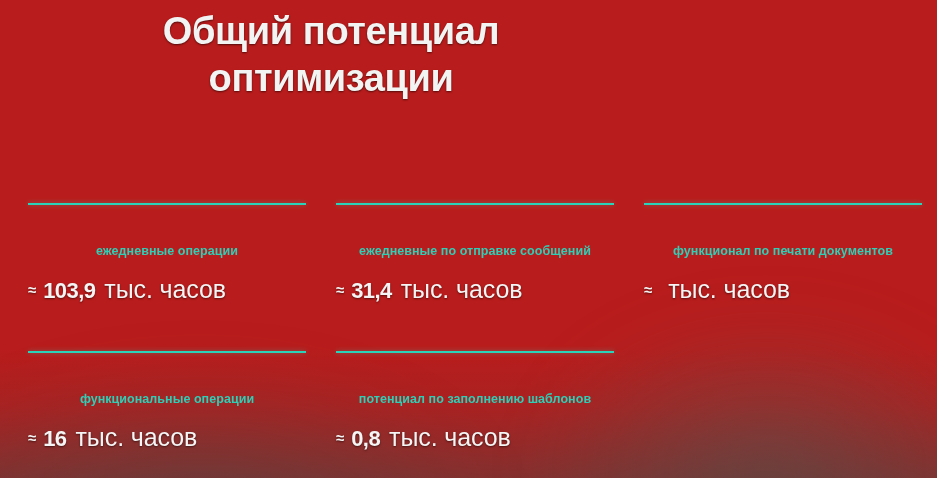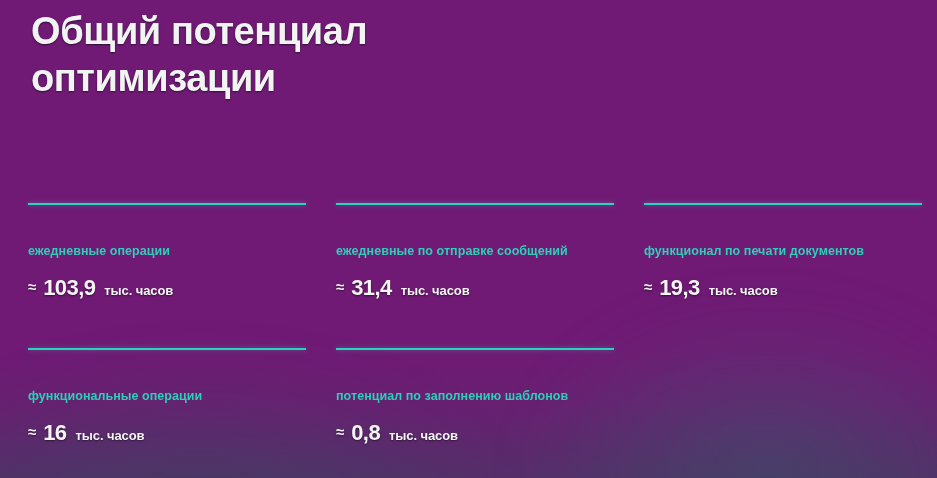--- a/index.html
+++ b/index.html
@@ -14,22 +14,23 @@
     background: #1c1e1d;
     font-family: "Liberation Sans", "DejaVu Sans", sans-serif;
     -webkit-font-smoothing: antialiased;
   }
 
   .slide {
     position: relative;
     width: 937px;
     height: 478px;
     box-sizing: border-box;
-    background: #701a75;
+    background: #b91c1c;
     overflow: hidden;
+    text-align: center;
   }
 
   
   .glow-bottom-right {
     position: absolute;
     right: -140px;
     bottom: -200px;
     width: 620px;
     height: 420px;
     border-radius: 50%;
@@ -132,22 +133,22 @@
     position: relative;
     top: -3px;
   }
   .metric__number {
     font-size: 22px;
     font-weight: 700;
     line-height: 1;
     letter-spacing: -0.6px;
   }
   .metric__unit {
-    font-size: 13px;
-    font-weight: 700;
+    font-size: 25px;
+    font-weight: 400;
     line-height: 1;
     margin-left: 9px;
     letter-spacing: -0.1px;
   }
 </style>
 </head>
 <body>
 
 <div class="slide">
 
@@ -180,21 +181,20 @@
           <span class="metric__number">31,4</span>
           <span class="metric__unit">тыс. часов</span>
         </div>
       </div>
 
       <div class="metric">
         <div class="metric__rule"></div>
         <span class="metric__label">функционал по печати документов</span>
         <div class="metric__value">
           <span class="metric__approx">≈</span>
-          <span class="metric__number">19,3</span>
           <span class="metric__unit">тыс. часов</span>
         </div>
       </div>
 
       <div class="metric">
         <div class="metric__rule"></div>
         <span class="metric__label">функциональные операции</span>
         <div class="metric__value">
           <span class="metric__approx">≈</span>
           <span class="metric__number">16</span>

